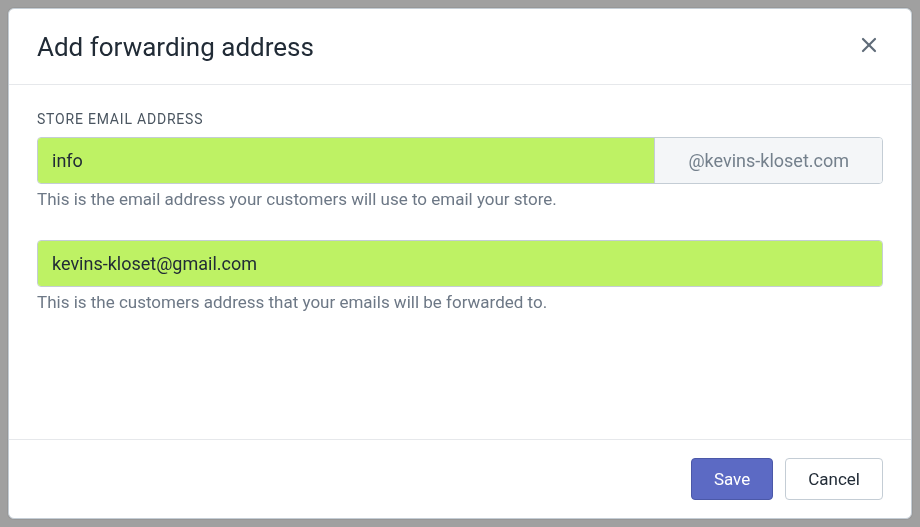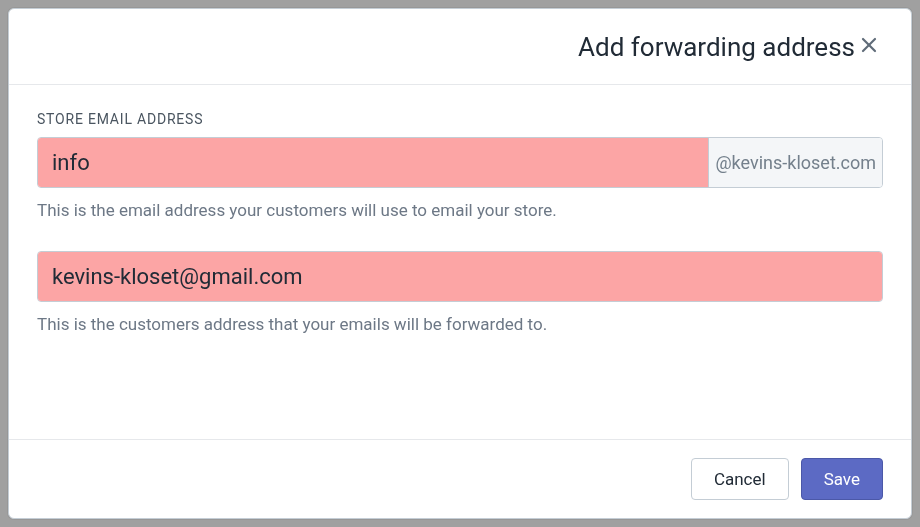--- a/index.html
+++ b/index.html
@@ -24,21 +24,21 @@
       border-radius: 6px;
       border: 1px solid #c4cdd5;
       display: flex;
       flex-direction: column;
       box-shadow: 0 0 0 1px rgba(0,0,0,0.05);
       overflow: hidden;
     }
     .modal-header {
       display: flex;
       align-items: center;
-      justify-content: flex-end;
+      justify-content: space-between;
       padding: 22px 28px 22px 28px;
       border-bottom: 1px solid #e6e8eb;
     }
     .modal-title {
       font-size: 26px;
       font-weight: 400;
       color: #212b36;
     }
     .close-btn {
       background: none;
@@ -75,38 +75,38 @@
       width: 100%;
       border: 1px solid #c4cdd5;
       border-radius: 4px;
       overflow: hidden;
       background: #fff;
     }
     .text-input {
       flex: 1;
       border: none;
       padding: 12px 14px;
-      font-size: 22px;
+      font-size: 18px;
       color: #212b36;
       outline: none;
-      background: #fca5a5;
+      background: #bef264;
       font-family: inherit;
     }
     .domain-suffix {
-      padding: 12px 6px;
+      padding: 12px 33px;
       background: #f4f6f8;
       border-left: 1px solid #c4cdd5;
       color: #74808c;
       font-size: 18px;
       display: flex;
       align-items: center;
       white-space: nowrap;
     }
     .help-text {
-      margin-top: 11px;
+      margin-top: 4px;
       font-size: 17px;
       color: #6d7886;
       line-height: 1.4;
     }
     .modal-footer {
       border-top: 1px solid #e6e8eb;
       padding: 18px 28px;
       display: flex;
       justify-content: flex-end;
       gap: 12px;
@@ -160,17 +160,17 @@
     <div class="field-group">
       <div class="input-row">
         <input type="text" class="text-input" value="kevins-kloset@gmail.com" style="">
       </div>
       <p class="help-text">This is the customers address that your emails will be forwarded to.</p>
     </div>
 
   </div>
 
   <div class="modal-footer">
+    <button class="btn btn-primary">Save</button>
     <button class="btn btn-secondary">Cancel</button>
-    <button class="btn btn-primary">Save</button>
   </div>
 
 </div>
 
 </body></html>

